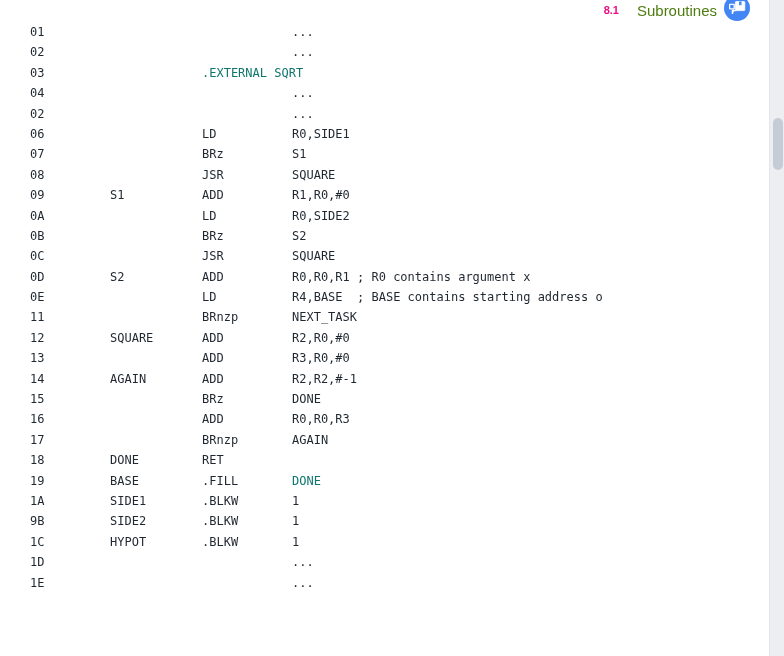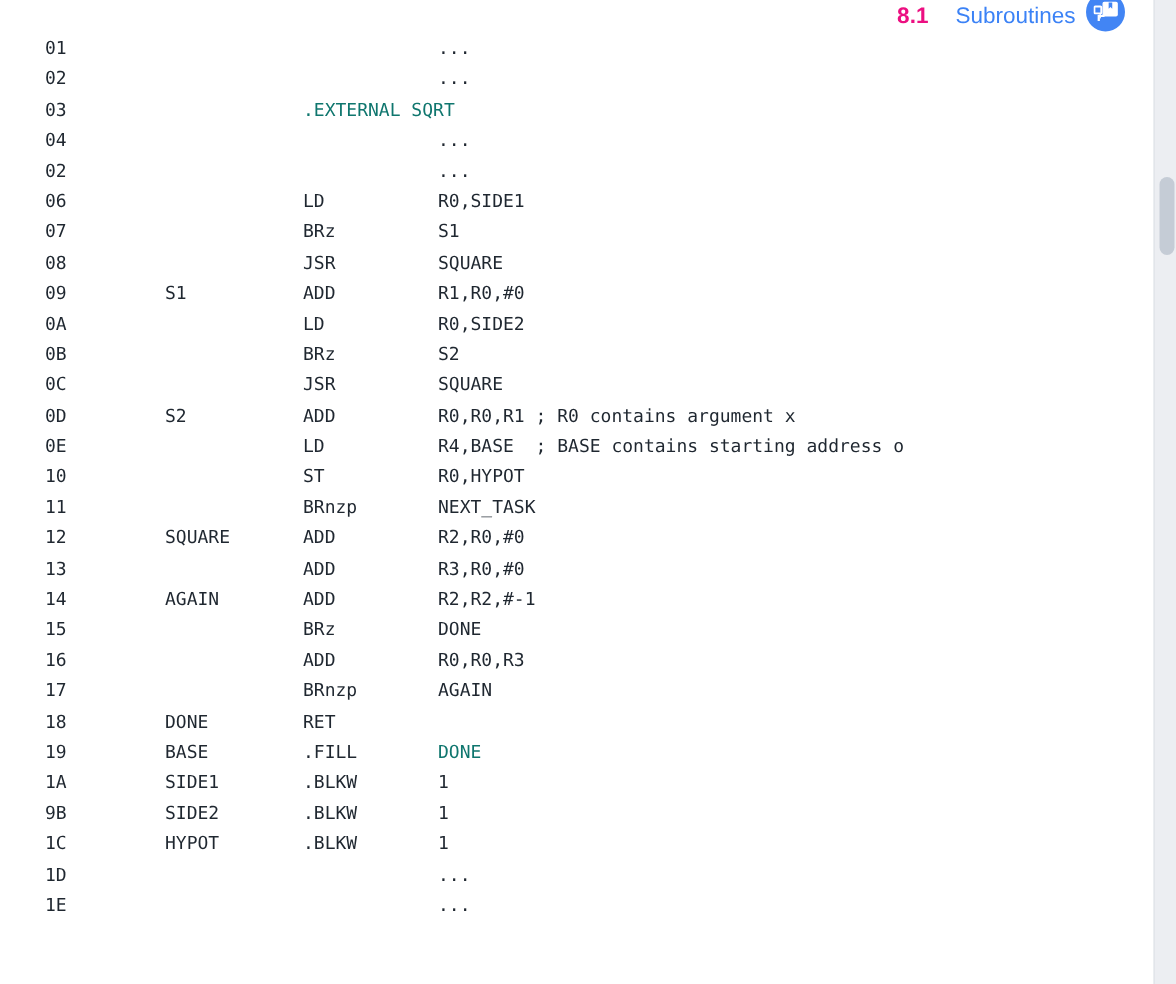--- a/index.html
+++ b/index.html
@@ -24,31 +24,31 @@
     height: 22px;
     display: flex;
     align-items: center;
     justify-content: flex-end;
     padding-right: 14px;
     box-sizing: border-box;
     background: #ffffff;
   }
   #page-header .sec-num {
     font-family: "Liberation Sans", sans-serif;
-    font-size: 15px;
+    font-size: 11px;
     font-weight: bold;
     color: #ec0f81;
     letter-spacing: 0px;
     line-height: 1;
     margin-top: -2px;
   }
   #page-header .sec-title {
     font-family: "Liberation Sans", sans-serif;
     font-size: 15px;
-    color: #3b82f6;
+    color: #4d7c0f;
     margin-left: 18px;
     margin-top: -2px;
     line-height: 1;
   }
   #page-header .header-badge {
     width: 26px;
     height: 26px;
     border-radius: 50%;
     background: #4285f4;
     margin-left: 7px;
@@ -136,21 +136,20 @@
     <div class="code-row"><span class="col-addr">02</span><span class="col-label"></span><span class="col-op"></span><span class="col-operand">...</span></div>
     <div class="code-row"><span class="col-addr">06</span><span class="col-label"></span><span class="col-op">LD</span><span class="col-operand">R0,SIDE1</span></div>
     <div class="code-row"><span class="col-addr">07</span><span class="col-label"></span><span class="col-op">BRz</span><span class="col-operand">S1</span></div>
     <div class="code-row"><span class="col-addr">08</span><span class="col-label"></span><span class="col-op">JSR</span><span class="col-operand">SQUARE</span></div>
     <div class="code-row"><span class="col-addr">09</span><span class="col-label">S1</span><span class="col-op">ADD</span><span class="col-operand">R1,R0,#0</span></div>
     <div class="code-row"><span class="col-addr">0A</span><span class="col-label"></span><span class="col-op">LD</span><span class="col-operand">R0,SIDE2</span></div>
     <div class="code-row"><span class="col-addr">0B</span><span class="col-label"></span><span class="col-op">BRz</span><span class="col-operand">S2</span></div>
     <div class="code-row"><span class="col-addr">0C</span><span class="col-label"></span><span class="col-op">JSR</span><span class="col-operand">SQUARE</span></div>
     <div class="code-row"><span class="col-addr">0D</span><span class="col-label">S2</span><span class="col-op">ADD</span><span class="col-operand">R0,R0,R1 ; R0 contains argument x</span></div>
     <div class="code-row"><span class="col-addr">0E</span><span class="col-label"></span><span class="col-op">LD</span><span class="col-operand">R4,BASE  ; BASE contains starting address o</span></div>
-    <div class="code-row"><span class="col-addr">10</span><span class="col-label"></span><span class="col-op">ST</span><span class="col-operand">R0,HYPOT</span></div>
     <div class="code-row"><span class="col-addr">11</span><span class="col-label"></span><span class="col-op">BRnzp</span><span class="col-operand">NEXT_TASK</span></div>
     <div class="code-row"><span class="col-addr">12</span><span class="col-label">SQUARE</span><span class="col-op">ADD</span><span class="col-operand">R2,R0,#0</span></div>
     <div class="code-row"><span class="col-addr">13</span><span class="col-label"></span><span class="col-op">ADD</span><span class="col-operand">R3,R0,#0</span></div>
     <div class="code-row"><span class="col-addr">14</span><span class="col-label">AGAIN</span><span class="col-op">ADD</span><span class="col-operand">R2,R2,#-1</span></div>
     <div class="code-row"><span class="col-addr">15</span><span class="col-label"></span><span class="col-op">BRz</span><span class="col-operand">DONE</span></div>
     <div class="code-row"><span class="col-addr">16</span><span class="col-label"></span><span class="col-op">ADD</span><span class="col-operand">R0,R0,R3</span></div>
     <div class="code-row"><span class="col-addr">17</span><span class="col-label"></span><span class="col-op">BRnzp</span><span class="col-operand">AGAIN</span></div>
     <div class="code-row"><span class="col-addr">18</span><span class="col-label">DONE</span><span class="col-op">RET</span><span class="col-operand"></span></div>
     <div class="code-row"><span class="col-addr">19</span><span class="col-label">BASE</span><span class="col-op">.FILL</span><span class="col-operand accent">DONE</span></div>
     <div class="code-row"><span class="col-addr">1A</span><span class="col-label">SIDE1</span><span class="col-op">.BLKW</span><span class="col-operand">1</span></div>

